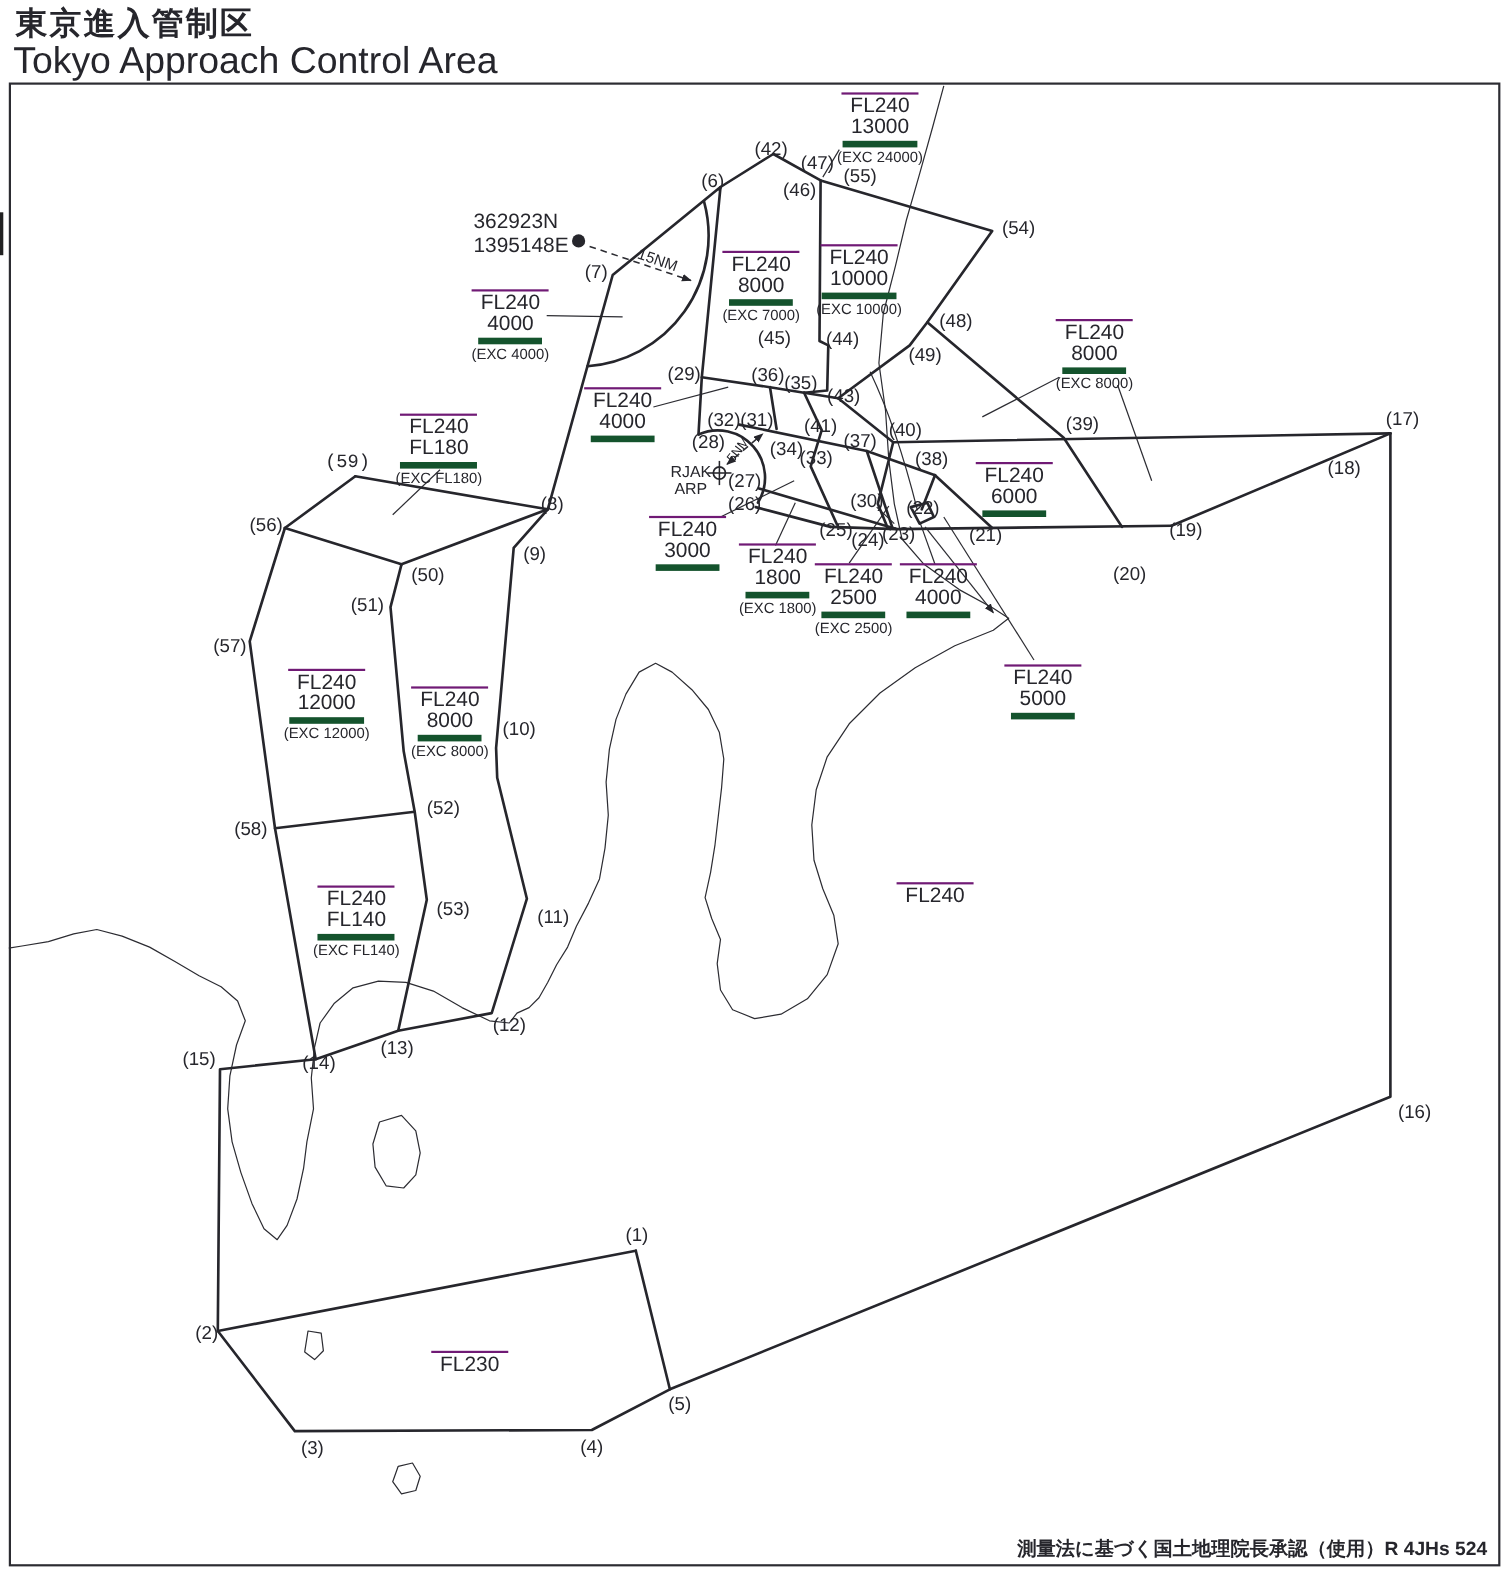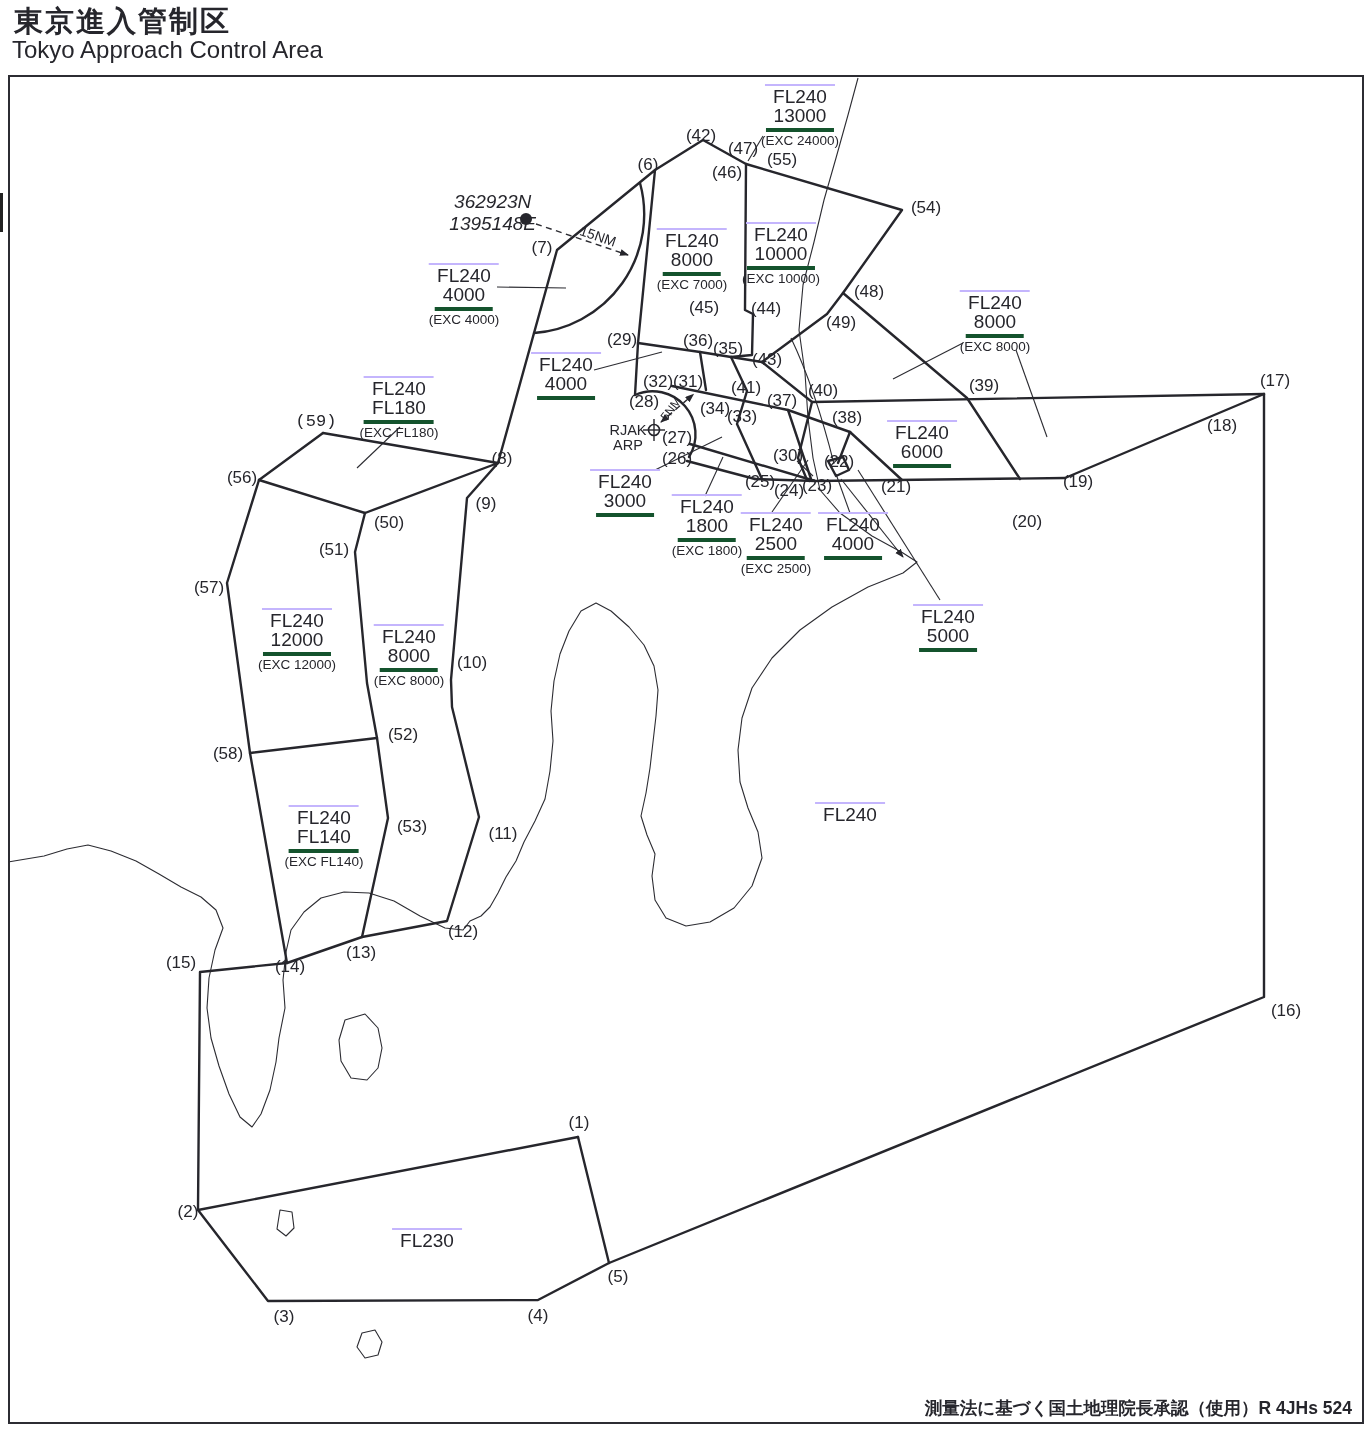--- a/index.html
+++ b/index.html
@@ -1,31 +1,31 @@
 <!DOCTYPE html>
 <html><head>
 <meta charset="utf-8">
 <style>
   html,body{margin:0;padding:0;background:#fff;}
   body{position:relative;width:1372px;height:1432px;overflow:hidden;
        font-family:"Liberation Sans","DejaVu Sans",sans-serif;color:#26262c;}
   .title-ja{position:absolute;left:14px;top:2px;font-size:29px;font-weight:bold;letter-spacing:2px;white-space:nowrap;}
-  .title-en{position:absolute;left:12px;top:36px;font-size:24px;font-weight:400;white-space:nowrap;}
+  .title-en{position:absolute;left:12px;top:36px;font-size:34px;font-weight:400;white-space:nowrap;}
   .frame{position:absolute;left:8px;top:75px;width:1356px;height:1349px;border:2px solid #2c2c32;box-sizing:border-box;}
   .edge-tick{position:absolute;left:0;top:193px;width:3px;height:39px;background:#222;}
   #geo{position:absolute;left:0;top:0;pointer-events:none;}
   #labels{position:absolute;left:0;top:0;width:100%;height:100%;pointer-events:none;}
   .pt{position:absolute;transform:translate(-50%,-50%);font-size:17px;white-space:nowrap;color:#26262c;}
   .alt{position:absolute;transform:translate(-50%,0);text-align:center;line-height:1.02;white-space:nowrap;}
   .alt .row{display:block;}
-  .alt .ov{display:inline-block;border-top:2px solid #c4b5fd;padding:1px 8px 0 8px;font-size:19px;}
-  .alt .un{display:inline-block;border-bottom:4px solid #14532d;padding:0 8px 2px 8px;font-size:19px;}
+  .alt .ov{display:inline-block;border-top:2px solid #701a75;padding:1px 8px 0 8px;font-size:19px;}
+  .alt .un{display:inline-block;border-bottom:6px solid #14532d;padding:0 8px 2px 8px;font-size:19px;}
   .alt .exc{display:block;font-size:13.5px;margin-top:2px;}
-  .refpt{position:absolute;left:517px;top:191px;transform:translateX(-100%);text-align:center;
-         font-style:italic;font-size:19px;line-height:22px;white-space:nowrap;margin-left:19px;}
+  .refpt{position:absolute;left:517px;top:191px;transform:translateX(-100%);text-align:left;
+         font-size:19px;line-height:22px;white-space:nowrap;}
   .rjak{position:absolute;left:628px;top:438px;transform:translate(-50%,-50%);
         font-size:14.5px;line-height:15px;text-align:center;white-space:nowrap;}
   .ann15{position:absolute;left:598px;top:236px;transform:translate(-50%,-50%) rotate(19deg);font-size:14px;}
   .ann5{position:absolute;left:671px;top:409px;transform:translate(-50%,-50%) rotate(-52deg);font-size:12px;}
   .attrib{position:absolute;right:20px;top:1396px;font-size:17.5px;font-weight:600;white-space:nowrap;}
   svg .thick{fill:none;stroke:#26262c;stroke-width:2.4;stroke-linejoin:round;stroke-linecap:round;}
   svg .thin{fill:none;stroke:#2c2c32;stroke-width:1.1;stroke-linejoin:round;}
   svg .dash{stroke-dasharray:6 4.5;stroke-width:1.4;}
 </style>
 </head>

